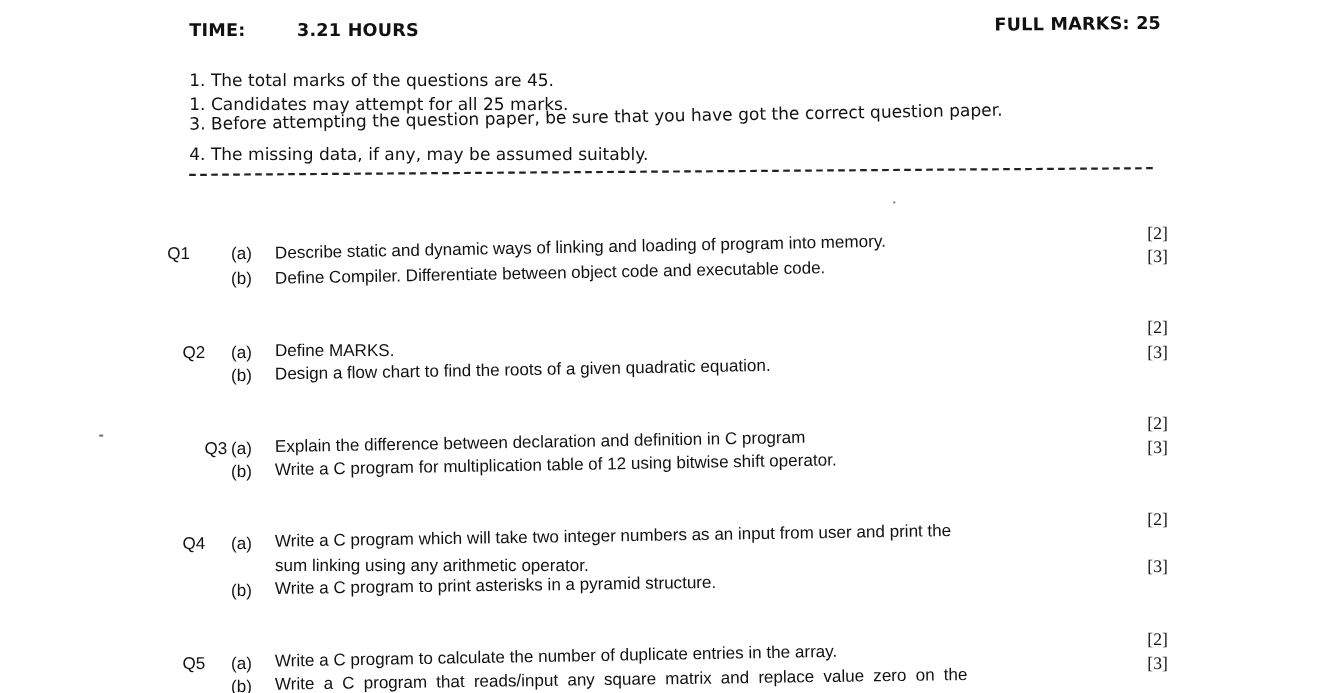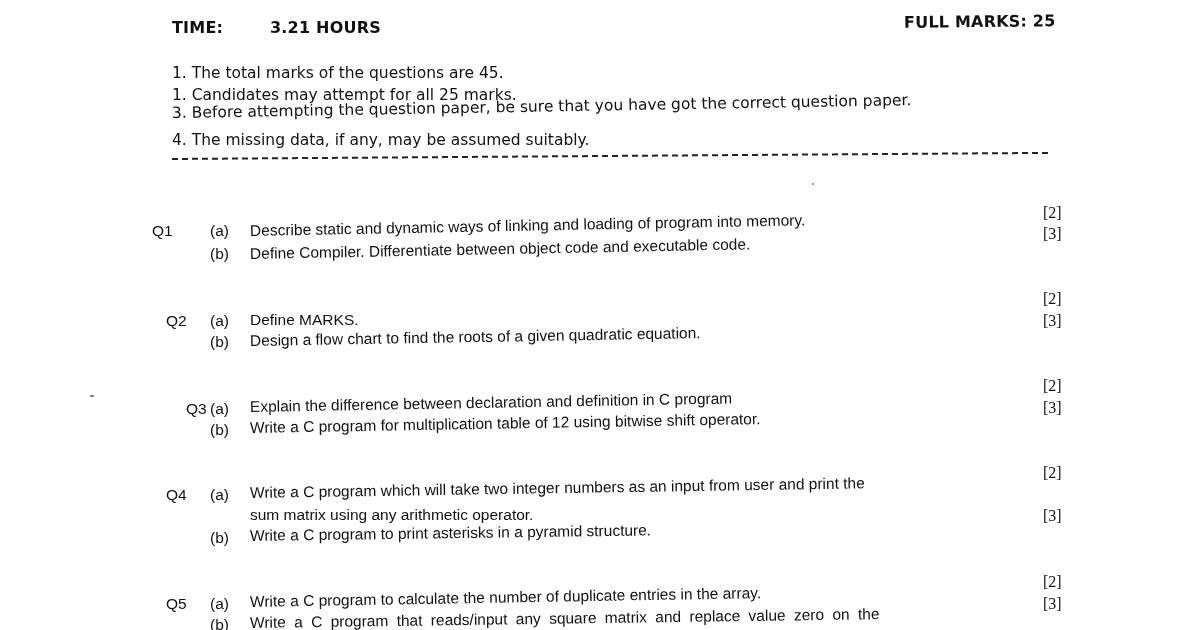--- a/index.html
+++ b/index.html
@@ -64,21 +64,21 @@
   <div class="abs q" style="left:210px; top:421px;">(b)</div>
   <div class="abs q" style="left:250px; top:419px; transform-origin:left center; transform:rotate(-1deg);">Write a C program for multiplication table of 12 using bitwise shift operator.</div>
   <div class="abs mark" style="left:1043px; top:377px;">[2]</div>
   <div class="abs mark" style="left:1043px; top:399px;">[3]</div>
 </div>
 
 <div>
   <div class="abs q" style="left:166px; top:486px;">Q4</div>
   <div class="abs q" style="left:210px; top:486px;">(a)</div>
   <div class="abs q" style="left:250px; top:484px; transform-origin:left center; transform:rotate(-0.9deg);">Write a C program which will take two integer numbers as an input from user and print the</div>
-  <div class="abs q" style="left:250px; top:506px;">sum matrix using any arithmetic operator.</div>
+  <div class="abs q" style="left:250px; top:506px;">sum linking using any arithmetic operator.</div>
   <div class="abs q" style="left:210px; top:529px;">(b)</div>
   <div class="abs q" style="left:250px; top:527px; transform-origin:left center; transform:rotate(-0.8deg);">Write a C program to print asterisks in a pyramid structure.</div>
   <div class="abs mark" style="left:1043px; top:464px;">[2]</div>
   <div class="abs mark" style="left:1043px; top:507px;">[3]</div>
 </div>
 
 <div>
   <div class="abs q" style="left:166px; top:595px;text-align:center;">Q5</div>
   <div class="abs q" style="left:210px; top:595px;">(a)</div>
   <div class="abs q" style="left:250px; top:593px; transform-origin:left center; transform:rotate(-1deg);">Write a C program to calculate the number of duplicate entries in the array.</div>

